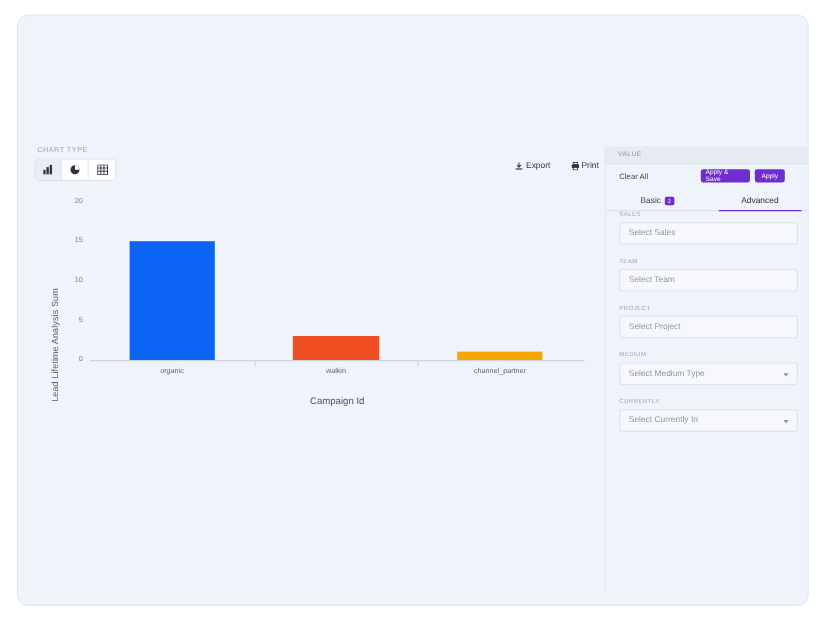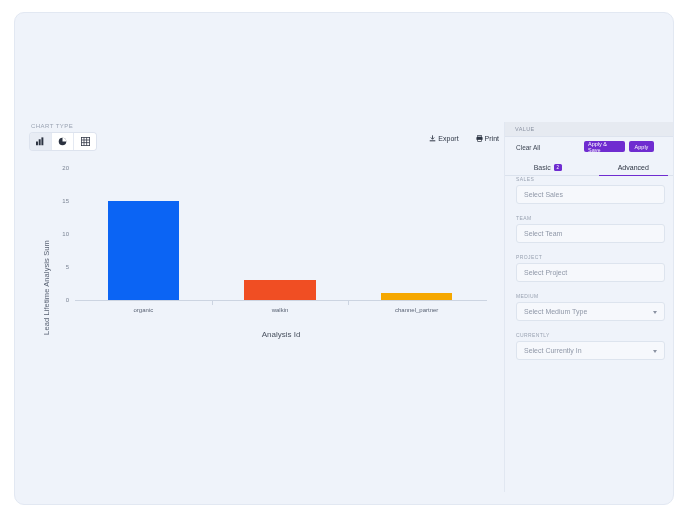--- a/index.html
+++ b/index.html
@@ -422,21 +422,21 @@
           <div class="bar" style="left: 306.133px; width: 71.0667px; height: 6.6px; background: rgb(245, 167, 0);"></div>
         </div>
       <div id="baseline"></div>
       <div id="x-ticks-labels">
           <div class="x-tick" style="left: 183.667px; top: 142px;"></div>
           <div class="x-label" style="left: 47px; width: 136.667px; top: 149px;">organic</div>
           <div class="x-tick" style="left: 320.333px; top: 142px;"></div>
           <div class="x-label" style="left: 183.667px; width: 136.667px; top: 149px;">walkin</div>
           <div class="x-label" style="left: 320.333px; width: 136.667px; top: 149px;">channel_partner</div>
         </div>
-      <div id="x-axis-title">Analysis Id</div>
+      <div id="x-axis-title">Campaign Id</div>
     </div>
   </div>
 
   <div id="filter-panel">
 
     <div id="value-header">
       <span>VALUE</span>
     </div>
 
     <div id="action-row">

